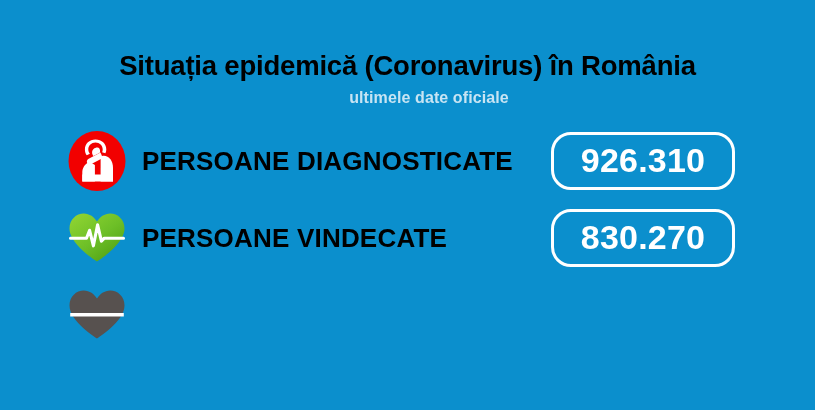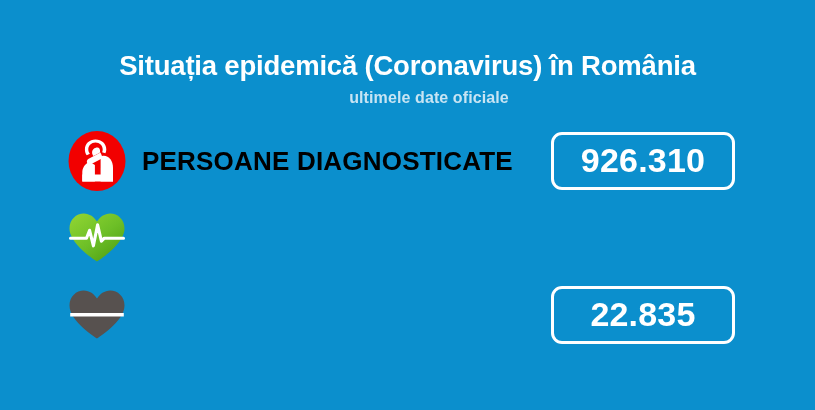--- a/index.html
+++ b/index.html
@@ -29,21 +29,21 @@
     position: absolute;
     top: 50px;
     left: 0;
     width: 815px;
     text-align: center;
   }
 
   .title {
     font-size: 27.5px;
     font-weight: bold;
-    color: #ffffff;
+    color: #000000;
     letter-spacing: -0.2px;
     line-height: 1.15;
     white-space: nowrap;
   }
 
   .subtitle {
     margin-top: 7px;
     font-size: 16px;
     font-weight: bold;
     color: #c7e4f3;
@@ -93,21 +93,21 @@
     white-space: nowrap;
   }
 
   .value-box {
     position: absolute;
     left: 551px;
     top: 0;
     width: 184px;
     height: 58px;
     border: 3px solid #ffffff;
-    border-radius: 11px;
+    border-radius: 20px;
     display: flex;
     align-items: center;
     justify-content: center;
   }
 
   .value-text {
     font-size: 34px;
     font-weight: bold;
     color: #ffffff;
     letter-spacing: 0.2px;
@@ -175,34 +175,35 @@
                    C 31 54.5 3.5 37.5 3.5 21.5
                    C 3.5 12.5 10.3 6.5 17.8 6.5
                    C 23.6 6.5 28.3 10.1 31 14.6
                    C 33.7 10.1 38.4 6.5 44.2 6.5
                    C 51.7 6.5 58.5 12.5 58.5 21.5
                    C 58.5 37.5 31 54.5 31 54.5 Z" fill="url(#greenGrad)"></path>
           <path d="M4.5 31.2 L20.5 31.2 L23.6 23.3 L27.4 38.8 L31.6 17.8
                    L35.4 34.2 L38.3 31.2 L57.5 31.2" fill="none" stroke="#ffffff" stroke-width="3.1" stroke-linecap="round" stroke-linejoin="round"></path>
         </svg>
       </div>
+      <div class="row-label">PERSOANE VINDECATE</div>
+      <div class="value-box">
+        <span class="value-text">830.270</span>
+      </div>
     </div>
 
     <div class="row">
       <div class="icon-cell">
         <svg width="62" height="62" viewBox="0 0 62 62" aria-hidden="true">
           <path d="M31 54.5
                    C 31 54.5 3.5 37.5 3.5 21.5
                    C 3.5 12.5 10.3 6.5 17.8 6.5
                    C 23.6 6.5 28.3 10.1 31 14.6
                    C 33.7 10.1 38.4 6.5 44.2 6.5
                    C 51.7 6.5 58.5 12.5 58.5 21.5
                    C 58.5 37.5 31 54.5 31 54.5 Z" fill="#57514f"></path>
           <path d="M4.2 30.8 L57.8 30.8" fill="none" stroke="#ffffff" stroke-width="3.4" stroke-linecap="butt"></path>
         </svg>
       </div>
-      <div class="value-box">
-        <span class="value-text">22.835</span>
-      </div>
     </div>
 
   </div>
 </div>
 
 </body></html>

